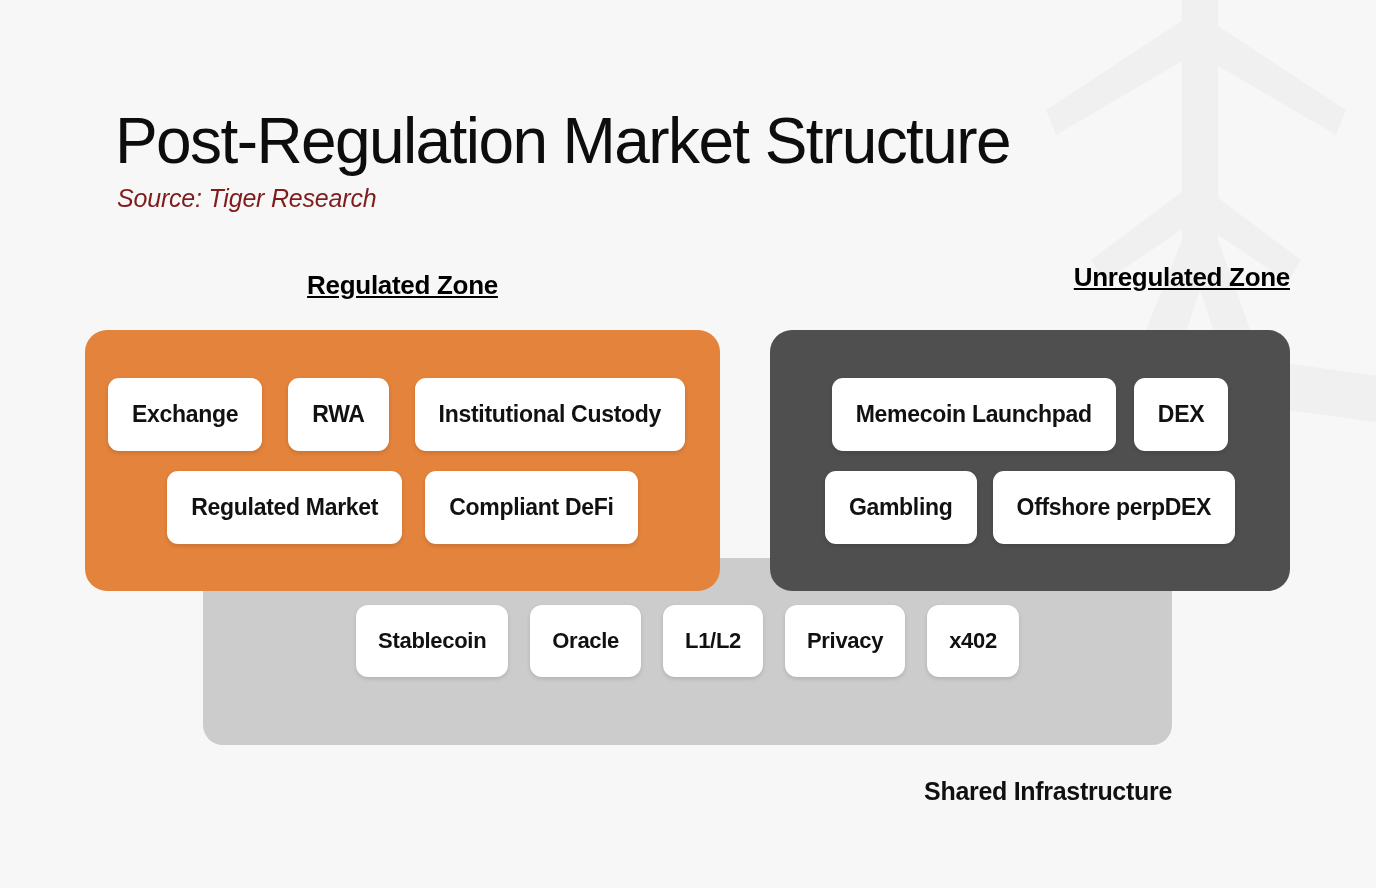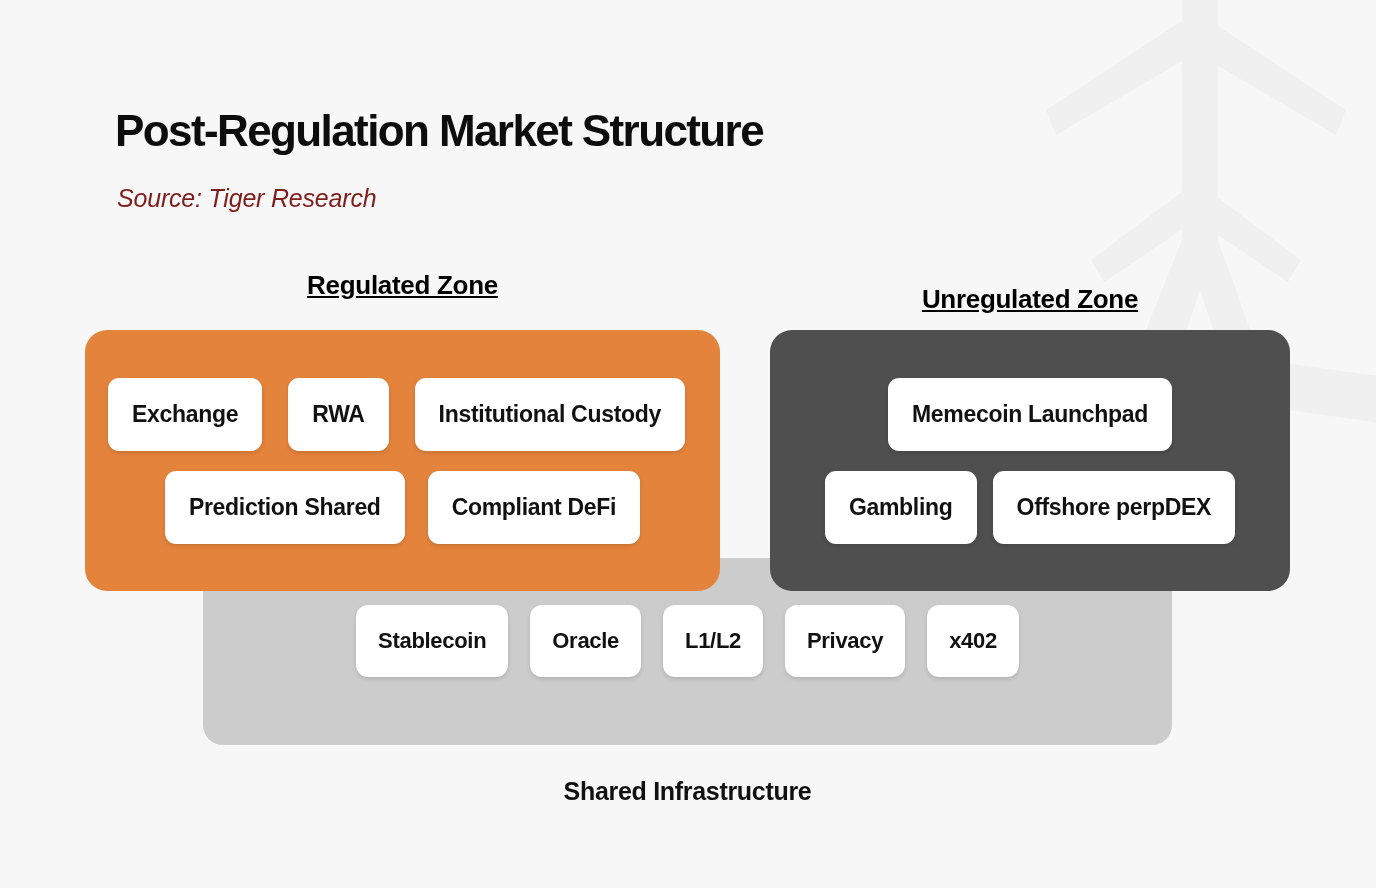--- a/index.html
+++ b/index.html
@@ -30,22 +30,22 @@
     pointer-events:none;
     opacity:1;
   }
   .watermark svg { display:block; width:100%; height:100%; }
 
   
   .page-title {
     position:absolute;
     left:115px;
     top:108px;
-    font-size:44px;
-    font-weight:700;
+    font-size:64px;
+    font-weight:400;
     letter-spacing:-1.6px;
     color:#0d0d0d;
     line-height:1.05;
     white-space:nowrap;
   }
   .page-source {
     position:absolute;
     left:117px;
     top:184px;
     font-size:25px;
@@ -61,21 +61,21 @@
     position:absolute;
     font-size:26px;
     font-weight:700;
     color:#000000;
     letter-spacing:-0.3px;
     text-align:center;
     white-space:nowrap;
     text-decoration:underline;
   }
   #heading-regulated   { left:85px;  top:270px; width:635px; }
-  #heading-unregulated { left:770px; top:284px; width:520px; }
+  #heading-unregulated { left:770px; top:262px; width:520px;text-align:right; }
 
   
   .panel {
     position:absolute;
     border-radius:22px;
     display:flex;
     flex-direction:column;
     align-items:center;
     justify-content:center;
   }
@@ -140,21 +140,21 @@
     padding:0 22px;
     border-radius:12px;
   }
 
   
   .shared-label {
     position:absolute;
     left:203px;
     top:777px;
     width:969px;
-    text-align:center;
+    text-align:right;
     font-size:25px;
     font-weight:700;
     color:#111;
     letter-spacing:-0.3px;
     white-space:nowrap;
   }
 </style>
 </head>
 <body>
 
@@ -191,28 +191,29 @@
     </div>
   </div>
 
   <div class="panel" id="panel-regulated">
     <div class="chip-row" id="row-reg-1">
       <div class="chip">Exchange</div>
       <div class="chip">RWA</div>
       <div class="chip">Institutional Custody</div>
     </div>
     <div class="chip-row" id="row-reg-2">
-      <div class="chip">Prediction Shared</div>
+      <div class="chip">Regulated Market</div>
       <div class="chip">Compliant DeFi</div>
     </div>
   </div>
 
   <div class="panel" id="panel-unregulated">
     <div class="chip-row" id="row-unreg-1">
       <div class="chip">Memecoin Launchpad</div>
+      <div class="chip">DEX</div>
     </div>
     <div class="chip-row" id="row-unreg-2">
       <div class="chip">Gambling</div>
       <div class="chip">Offshore perpDEX</div>
     </div>
   </div>
 
   <div class="shared-label">Shared Infrastructure</div>
 
 </div>

